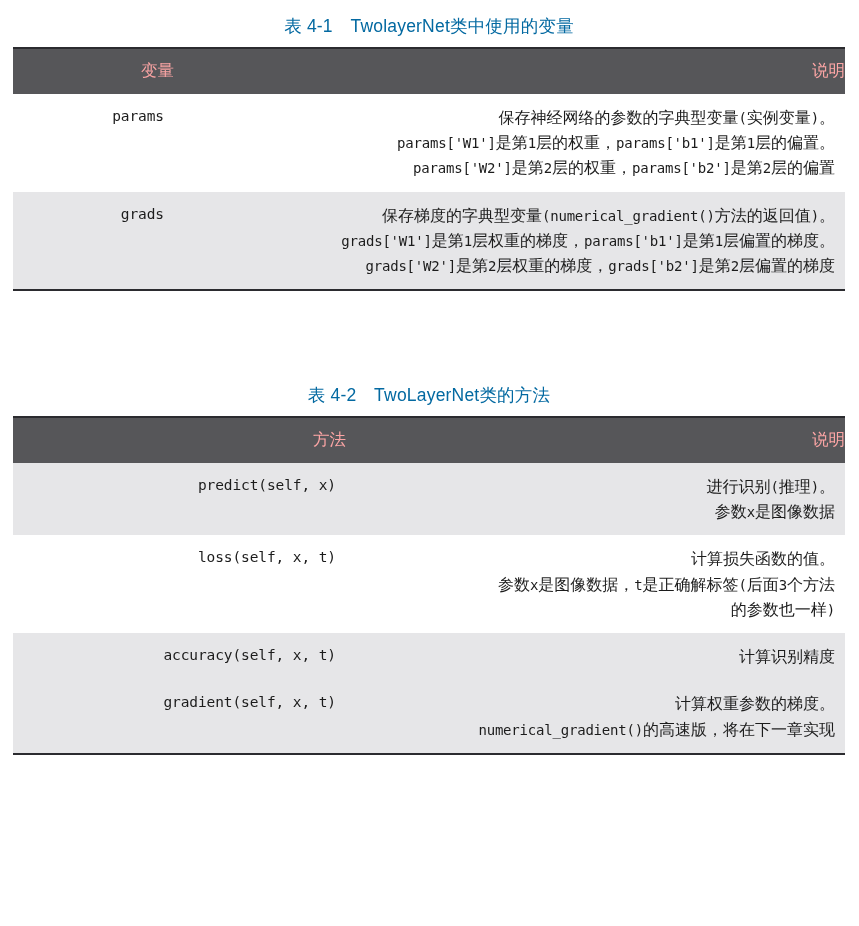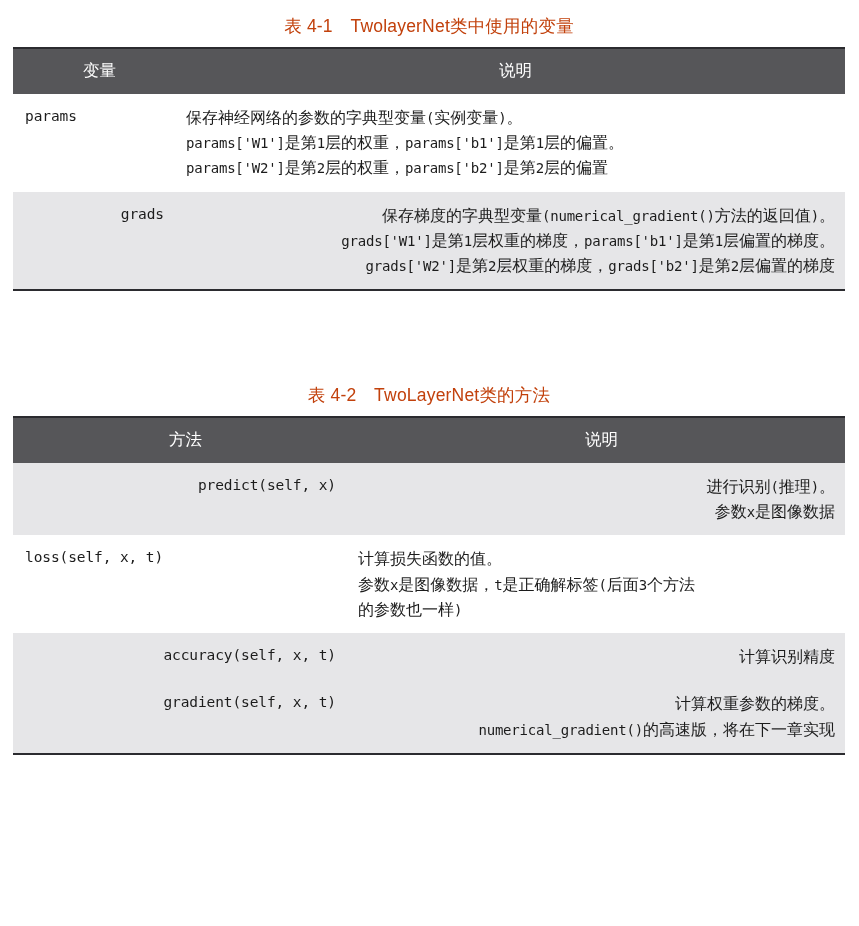--- a/index.html
+++ b/index.html
@@ -28,56 +28,56 @@
     width: 832px;
   }
 
   #table-1-block { top: 14px; }
   #table-2-block { top: 383px; }
 
   .table-caption {
     text-align: center;
     font-size: 17.5px;
     font-weight: 500;
-    color: #c2410c;
+    color: #0369a1;
     letter-spacing: 0.2px;
     padding-bottom: 9px;
     white-space: pre;
   }
 
   table.tbl {
     width: 832px;
     border-collapse: collapse;
     table-layout: fixed;
     border-top: 2.5px solid #2b2b2f;
     border-bottom: 2.5px solid #2b2b2f;
   }
 
   table.tbl thead th {
     background: #565659;
-    color: #ffffff;
+    color: #fca5a5;
     font-weight: 500;
     font-size: 16.5px;
-    text-align: center;
+    text-align: right;
     padding: 12px 0 13px 12px;
     border: none;
     vertical-align: middle;
     line-height: 1.2;
   }
   table.tbl thead tr { height: 45px; }
 
   table.tbl tbody td {
     vertical-align: top;
     padding: 11px 10px 11px 12px;
     border: none;
     line-height: 1.58;
   }
 
   table.tbl tbody tr.shaded td { background: #e6e6e8; text-align: right; }
-  table.tbl tbody tr.plain  td { background: #ffffff; }
+  table.tbl tbody tr.plain  td { background: #ffffff; text-align: right; }
 
   td.col-key {
     border-right: 1.2px solid #8b8b8f;
   }
 
   .mono {
     font-family: "DejaVu Sans Mono", "Liberation Mono", monospace;
     font-size: 14.5px;
     letter-spacing: -0.1px;
     color: #1c1c1c;

